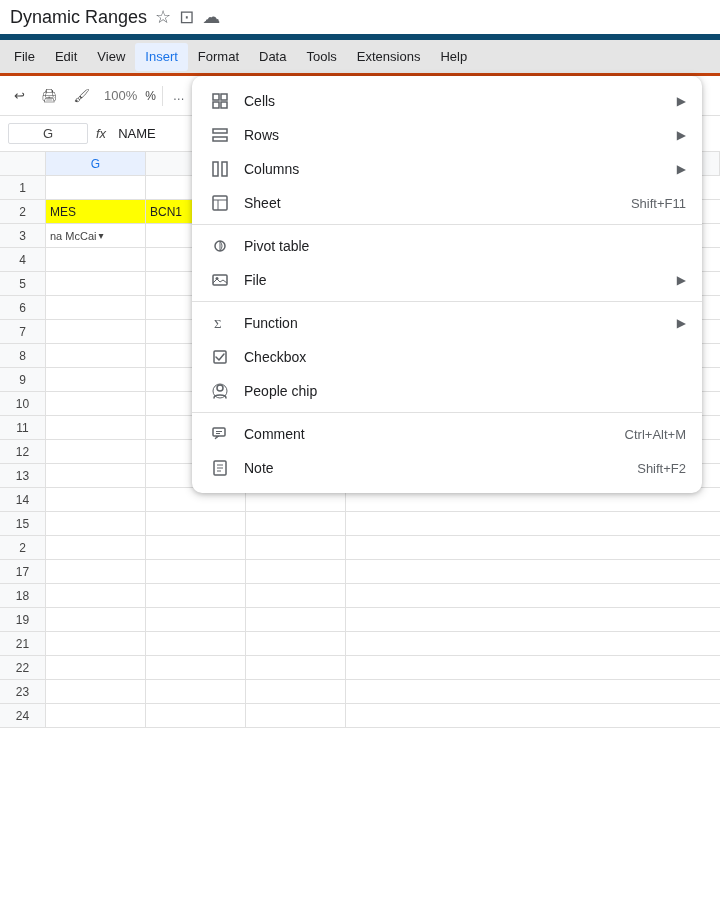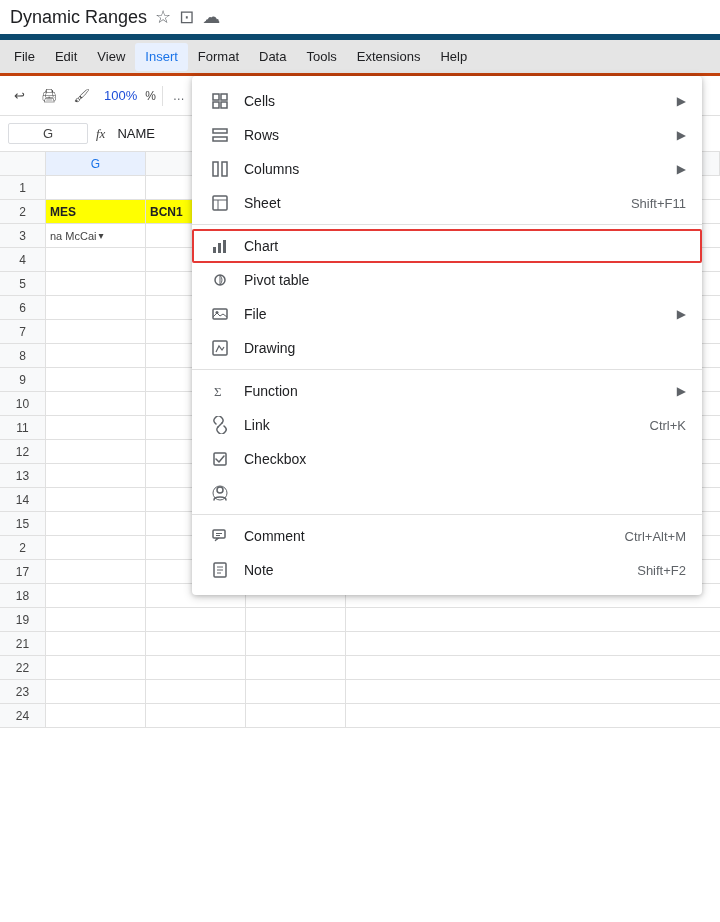--- a/index.html
+++ b/index.html
@@ -73,21 +73,21 @@
       padding: 4px 6px;
       cursor: pointer;
       border-radius: 3px;
       font-size: 13px;
       color: #444;
       border: none;
       background: transparent;
     }
     .toolbar-zoom {
       font-size: 13px;
-      color: #1d4ed8;
+      color: #737373;
       padding: 0 4px;
     }
     .toolbar-sep {
       width: 1px;
       height: 20px;
       background: #e0e0e0;
       margin: 0 2px;
     }
 
     
@@ -107,21 +107,20 @@
       border: 1px solid #dadce0;
       padding: 2px 6px;
       border-radius: 2px;
       text-align: center;
     }
     .fx-icon {
       font-size: 13px;
       color: #444;
       padding: 0 4px;
       font-style: italic;
-      font-family: Liberation Serif, serif;
     }
     .formula-input {
       flex: 1;
       font-size: 13px;
       color: #202124;
       border: none;
       outline: none;
       padding: 2px 4px;
     }
 
@@ -179,30 +178,30 @@
       min-width: 100px;
       font-size: 12px;
       color: #202124;
       border-right: 1px solid #e0e0e0;
       padding: 0 4px;
       display: flex;
       align-items: center;
       overflow: hidden;
     }
     .cell.yellow-bg { background: #ffff00; }
-    .cell.bold { font-weight: bold; }
+    .cell.bold { font-weight: normal; }
 
     
     .dropdown-menu {
       position: absolute;
       top: 76px;
       left: 192px;
       width: 510px;
       background: #fff;
-      border-radius: 4px;
+      border-radius: 10px;
       box-shadow: 0 2px 10px rgba(0,0,0,0.2), 0 1px 4px rgba(0,0,0,0.15);
       z-index: 1000;
       padding: 8px 0;
     }
     .menu-separator {
       height: 1px;
       background: #e0e0e0;
       margin: 4px 0;
     }
     .dropdown-item {
@@ -527,30 +526,20 @@
         <line x1="2" y1="6" x2="16" y2="6" stroke="#5f6368" stroke-width="1"></line>
         <line x1="7" y1="6" x2="7" y2="16" stroke="#5f6368" stroke-width="1"></line>
       </svg>
     </div>
     <span class="dropdown-item-label">Sheet</span>
     <span class="dropdown-item-shortcut">Shift+F11</span>
   </div>
 
   <div class="menu-separator"></div>
 
-  <div class="dropdown-item highlighted">
-    <div class="dropdown-item-icon">
-      <svg width="18" height="18" viewBox="0 0 18 18" fill="none">
-        <rect x="2" y="10" width="3" height="6" fill="#5f6368"></rect>
-        <rect x="7" y="6" width="3" height="10" fill="#5f6368"></rect>
-        <rect x="12" y="3" width="3" height="13" fill="#5f6368"></rect>
-      </svg>
-    </div>
-    <span class="dropdown-item-label">Chart</span>
-  </div>
 
   <div class="dropdown-item">
     <div class="dropdown-item-icon">
       <svg width="18" height="18" viewBox="0 0 18 18" fill="none">
         <circle cx="9" cy="9" r="5" stroke="#5f6368" stroke-width="1.5" fill="none"></circle>
         <path d="M9 4 Q13 9 9 14" stroke="#5f6368" stroke-width="1" fill="none"></path>
         <line x1="9" y1="4" x2="9" y2="14" stroke="#5f6368" stroke-width="1"></line>
       </svg>
     </div>
     <span class="dropdown-item-label">Pivot table</span>
@@ -561,72 +550,53 @@
       <svg width="18" height="18" viewBox="0 0 18 18" fill="none">
         <rect x="2" y="4" width="14" height="10" rx="1" stroke="#5f6368" stroke-width="1.5" fill="none"></rect>
         <circle cx="6" cy="7.5" r="1.5" fill="#5f6368"></circle>
         <path d="M2 12 L6 8 L9 11 L12 9 L16 12" stroke="#5f6368" stroke-width="1" fill="none"></path>
       </svg>
     </div>
     <span class="dropdown-item-label">File</span>
     <span class="dropdown-item-arrow">▶</span>
   </div>
 
-  <div class="dropdown-item">
-    <div class="dropdown-item-icon">
-      <svg width="18" height="18" viewBox="0 0 18 18" fill="none">
-        <rect x="2" y="2" width="14" height="14" rx="1" stroke="#5f6368" stroke-width="1.5" fill="none"></rect>
-        <path d="M5 13 L8 7 L11 11 L13 8" stroke="#5f6368" stroke-width="1.2" fill="none"></path>
-      </svg>
-    </div>
-    <span class="dropdown-item-label">Drawing</span>
-  </div>
 
   <div class="menu-separator"></div>
 
   <div class="dropdown-item">
     <div class="dropdown-item-icon">
       <svg width="18" height="18" viewBox="0 0 18 18" fill="none">
         <text x="3" y="14" font-family="serif" font-size="13" fill="#5f6368">Σ</text>
       </svg>
     </div>
     <span class="dropdown-item-label">Function</span>
     <span class="dropdown-item-arrow">▶</span>
   </div>
 
-  <div class="dropdown-item">
-    <div class="dropdown-item-icon">
-      <svg width="18" height="18" viewBox="0 0 18 18" fill="none">
-        <path d="M7 11 C5.5 12.5 5.5 14.5 7 16 L8 17 C9.5 18.5 11.5 18.5 13 17 L14 16 C15.5 14.5 15.5 12.5 14 11 L13 10" stroke="#5f6368" stroke-width="1.5" fill="none" stroke-linecap="round"></path>
-        <path d="M11 7 C12.5 5.5 12.5 3.5 11 2 L10 1 C8.5 -0.5 6.5 -0.5 5 1 L4 2 C2.5 3.5 2.5 5.5 4 7 L5 8" stroke="#5f6368" stroke-width="1.5" fill="none" stroke-linecap="round"></path>
-        <line x1="6.5" y1="11.5" x2="11.5" y2="6.5" stroke="#5f6368" stroke-width="1.5"></line>
-      </svg>
-    </div>
-    <span class="dropdown-item-label">Link</span>
-    <span class="dropdown-item-shortcut">Ctrl+K</span>
-  </div>
 
   <div class="dropdown-item">
     <div class="dropdown-item-icon">
       <svg width="18" height="18" viewBox="0 0 18 18" fill="none">
         <rect x="3" y="3" width="12" height="12" rx="1" stroke="#5f6368" stroke-width="1.5" fill="none"></rect>
         <polyline points="5,9 8,12 13,6" stroke="#5f6368" stroke-width="1.5" fill="none" stroke-linecap="round" stroke-linejoin="round"></polyline>
       </svg>
     </div>
     <span class="dropdown-item-label">Checkbox</span>
   </div>
 
   <div class="dropdown-item">
     <div class="dropdown-item-icon">
       <svg width="18" height="18" viewBox="0 0 18 18" fill="none">
         <circle cx="9" cy="6" r="3" stroke="#5f6368" stroke-width="1.5" fill="none"></circle>
         <path d="M3 16 C3 12 15 12 15 16" stroke="#5f6368" stroke-width="1.5" fill="none" stroke-linecap="round"></path>
         <circle cx="9" cy="9" r="7" stroke="#5f6368" stroke-width="1" fill="none"></circle>
       </svg>
     </div>
+    <span class="dropdown-item-label">People chip</span>
   </div>
 
   <div class="menu-separator"></div>
 
   <div class="dropdown-item">
     <div class="dropdown-item-icon">
       <svg width="18" height="18" viewBox="0 0 18 18" fill="none">
         <rect x="2" y="3" width="12" height="8" rx="1" stroke="#5f6368" stroke-width="1.5" fill="none"></rect>
         <path d="M6 11 L4 14 L8 11" stroke="#5f6368" stroke-width="1" fill="#5f6368"></path>
         <line x1="5" y1="6.5" x2="11" y2="6.5" stroke="#5f6368" stroke-width="1"></line>

